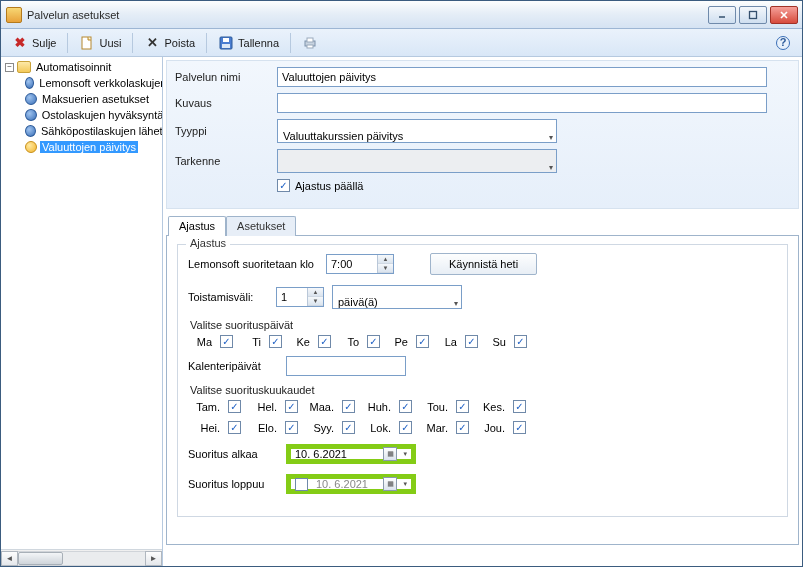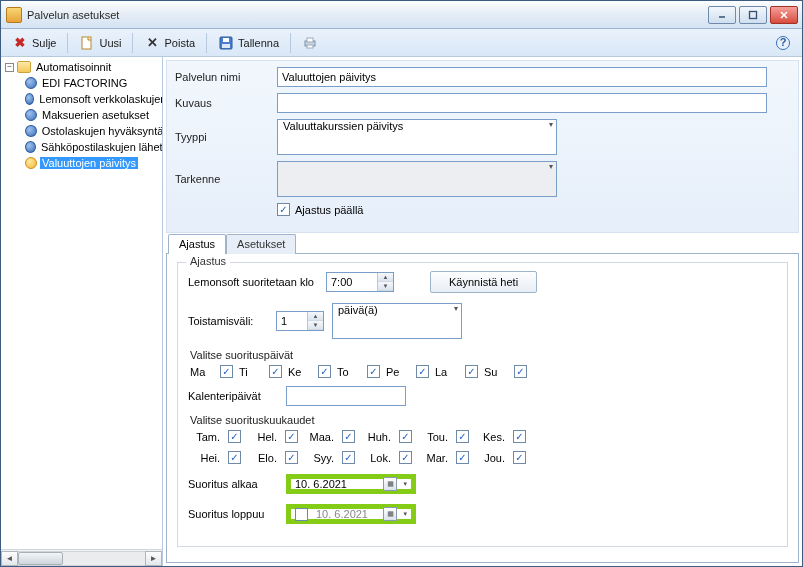--- a/index.html
+++ b/index.html
@@ -31,42 +31,42 @@
   .hscroll { height:17px; border-top:1px solid #d0d7de; background:#f0f0f0; display:flex; align-items:center;}
   .hscroll .arrow { width:17px; height:15px; border:1px solid #b0b7bf; background:linear-gradient(#fdfdfd,#e4e7eb); display:flex; align-items:center; justify-content:center; font-size:8px; color:#555;}
   .hscroll .track { flex:1; height:15px; background:#eaecee; position:relative; border-top:1px solid #d0d4d9; border-bottom:1px solid #d0d4d9;}
   .hscroll .thumb { position:absolute; left:0; top:0; height:100%; width:45px; background:linear-gradient(#f3f5f7,#cfd5db); border:1px solid #a8b0b8; border-radius:2px;}
   .main { flex:1; display:flex; flex-direction:column; padding:3px 3px 3px 3px; background:#fff;}
   .topform { background:linear-gradient(#f2f7fd,#e6effa); border:1px solid #d6e2ef; padding:6px 8px 10px 8px; }
   .row { display:flex; align-items:center; margin-bottom:6px; gap:6px;}
   .lblc { width:96px; color:#222;}
   .tinput { border:1px solid #7a9ec8; height:20px; padding:1px 4px; background:#fff; }
   .tinput.wide { width:490px;}
-  .sel { border:1px solid #7a9ec8; height:36px; background:#fff; display:flex; align-items:flex-start; justify-content:space-between; padding:0 3px 0 5px; }
+  .sel { border:1px solid #7a9ec8; height:24px; background:#fff; display:flex; align-items:flex-end; justify-content:space-between; padding:0 3px 0 5px; }
   .sel .arrow { font-size:8px; color:#555; }
   .sel.dis { background:#eceef1; color:#888;}
   .chk { display:flex; align-items:center; gap:5px; }
   .cbox { width:13px; height:13px; border:1px solid #6f89a9; background:#fff; display:flex; align-items:center; justify-content:center; font-size:10px; color:#2061c5; line-height:1;}
   .cbox.off { color:transparent; }
-  .tabs { margin-top:0; position:relative;}
+  .tabs { margin-top:6px; position:relative;}
   .tabstrip { display:flex; gap:0; position:relative; z-index:2; padding-left:2px;}
   .tab { border:1px solid #9fb4cb; border-bottom:none; padding:3px 10px 4px 10px; background:#f2f6fb; position:relative; top:1px; border-radius:2px 2px 0 0;}
   .tab.active { background:#fff; }
   .tab.inactive { background:#e7eef7; color:#333; }
   .tabbody { border:1px solid #9fb4cb; background:#fff; padding:6px 10px 12px 10px; min-height:310px;}
   .group { border:1px solid #cfd8e3; margin-top:2px; padding:8px 10px 12px 10px; position:relative;}
   .group > .legend { position:absolute; top:-8px; left:8px; background:#fff; padding:0 4px; color:#333;}
   .frow { display:flex; align-items:center; gap:8px; margin-bottom:10px; flex-wrap:wrap;}
   .spin { display:flex; align-items:flex-start; border:1px solid #7a9ec8; height:20px; background:#fff;}
   .spin input { border:none; width:50px; height:18px; padding:0 4px; outline:none; font-size:11px;}
   .spin .btns { display:flex; flex-direction:column; border-left:1px solid #b9c7d8;}
   .spin .btns div { width:15px; height:9px; background:linear-gradient(#f5f8fb,#dbe4ee); display:flex; align-items:center; justify-content:center; font-size:6px; color:#555; border-bottom:1px solid #cfd8e3;}
   .btn { border:1px solid #9fb4cb; background:linear-gradient(#fdfefe,#e8eef5); height:22px; padding:0 18px; border-radius:2px; display:flex; align-items:center;}
   .days { display:flex; align-items:center; gap:6px; flex-wrap:wrap; margin-left:2px; margin-bottom:8px;}
-  .dlab { width:22px; text-align:left; margin-right:2px;}
+  .dlab { width:22px; text-align:right; margin-right:2px;}
   .mlab { width:30px; text-align:right; margin-right:2px;}
   .dateinp { border:5px solid #84cc16; height:20px; width:130px; display:flex; align-items:center; padding:0 4px; gap:6px; background:#fff;}
   .dateinp .cal { margin-left:auto; width:14px; height:14px; border:1px solid #8a9aac; background:linear-gradient(#fff,#dbe3ec); display:flex; align-items:center; justify-content:center; font-size:7px; color:#555;}
   .dateinp .dd { font-size:7px; color:#555;}
   .dateinp.withchk .cbox { margin-right:2px;}
   .section-label { margin:6px 0 4px 2px; color:#222;}
 </style>
 </head>
 <body>
 
@@ -151,24 +151,20 @@
     <div class="tree">
       <div class="tree-inner">
         <div class="treerow">
           <span class="expander">−</span>
           <span class="folder-ico"></span>
           <span class="lbl">Automatisoinnit</span>
         </div>
         <div id="tree-children">
             <div class="treerow child">
               <span class="gear-ico"></span>
-              <span class="lbl">EDI FACTORING</span>
-            </div>
-            <div class="treerow child">
-              <span class="gear-ico"></span>
               <span class="lbl">Lemonsoft verkkolaskujen lähetys</span>
             </div>
             <div class="treerow child">
               <span class="gear-ico"></span>
               <span class="lbl">Maksuerien asetukset</span>
             </div>
             <div class="treerow child">
               <span class="gear-ico"></span>
               <span class="lbl">Ostolaskujen hyväksyntä</span>
             </div>

